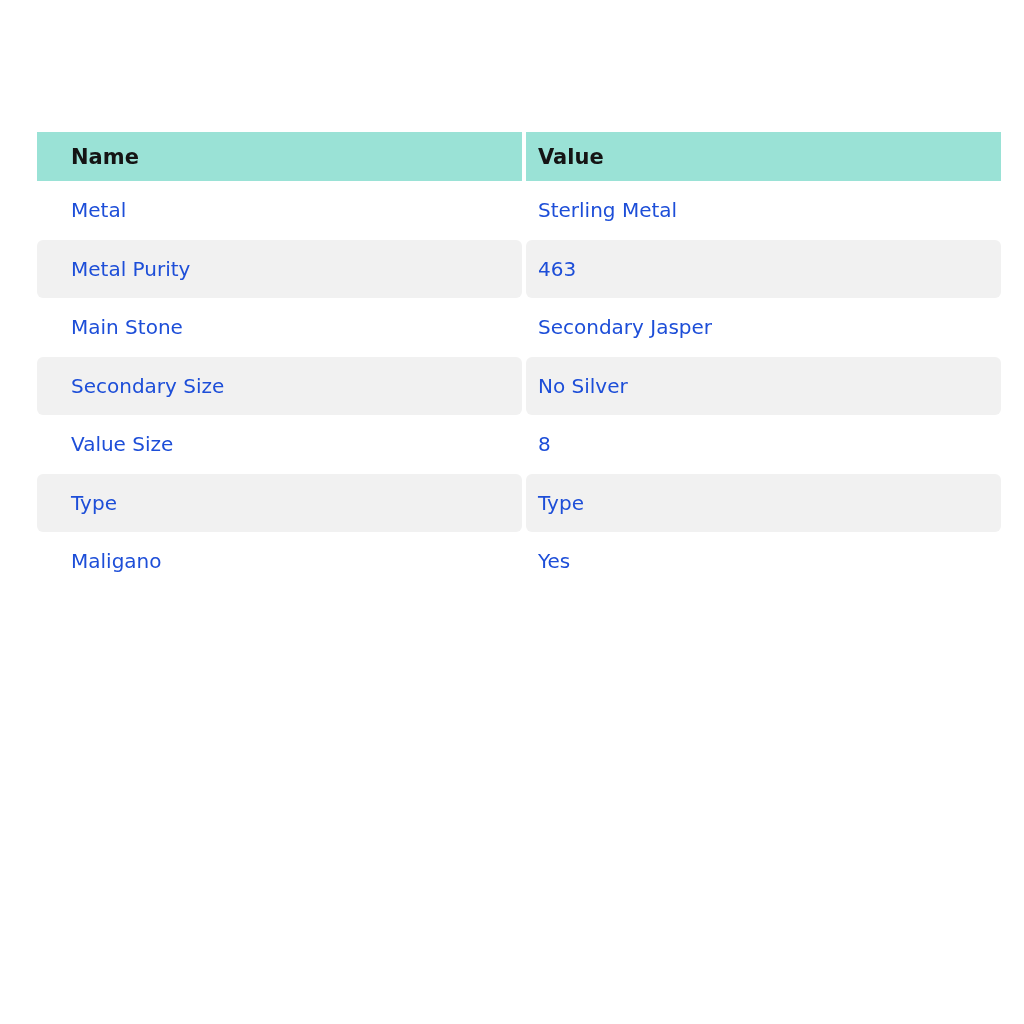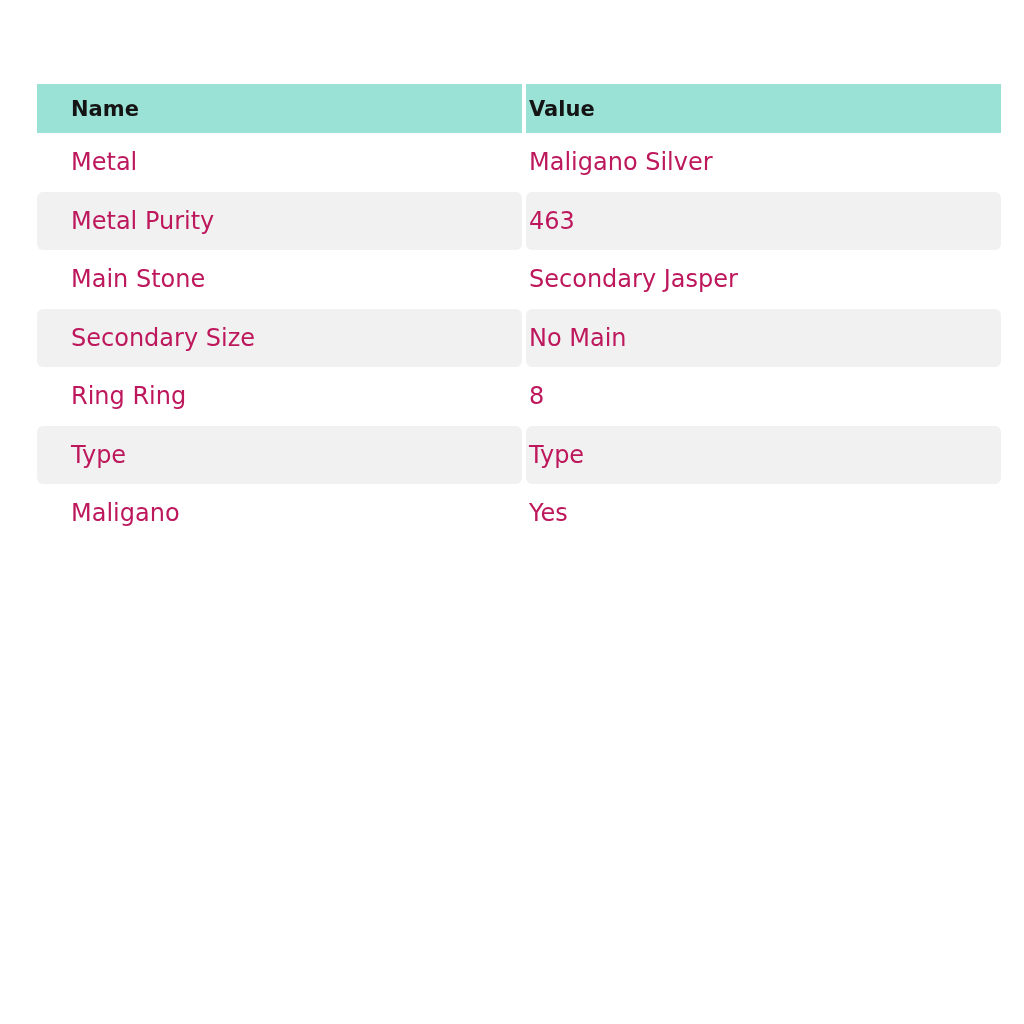--- a/index.html
+++ b/index.html
@@ -23,71 +23,72 @@
     row-gap: 0;
   }
 
   .row { display: contents; }
 
   .cell {
     display: flex;
     align-items: center;
     height: 58.5px;
     background: #ffffff;
-    font-size: 24px;
-    color: #be185d;
+    font-size: 20px;
+    color: #1d4ed8;
     white-space: nowrap;
     overflow: hidden;
   }
 
   .cell.name-col  { padding-left: 34px; }
-  .cell.value-col { padding-left: 3px; }
+  .cell.value-col { padding-left: 12px; }
 
   .cell.header {
     height: 49px;
     background: #9ae2d6;
     font-weight: 600;
     font-size: 21px;
     color: #141414;
+    margin-top: 48px;
   }
 
   .cell.stripe { background: #f1f1f1; border-radius: 6px; }
 </style>
 </head>
 <body>
 
 <div class="attr-table">
 
   <div class="row">
     <div class="cell header name-col">Name</div>
     <div class="cell header value-col">Value</div>
   </div>
 
   <div class="row">
     <div class="cell name-col">Metal</div>
-    <div class="cell value-col">Maligano Silver</div>
+    <div class="cell value-col">Sterling Metal</div>
   </div>
 
   <div class="row">
     <div class="cell name-col stripe">Metal Purity</div>
     <div class="cell value-col stripe">463</div>
   </div>
 
   <div class="row">
     <div class="cell name-col">Main Stone</div>
     <div class="cell value-col">Secondary Jasper</div>
   </div>
 
   <div class="row">
     <div class="cell name-col stripe">Secondary Size</div>
-    <div class="cell value-col stripe">No Main</div>
+    <div class="cell value-col stripe">No Silver</div>
   </div>
 
   <div class="row">
-    <div class="cell name-col">Ring Ring</div>
+    <div class="cell name-col">Value Size</div>
     <div class="cell value-col">8</div>
   </div>
 
   <div class="row">
     <div class="cell name-col stripe">Type</div>
     <div class="cell value-col stripe">Type</div>
   </div>
 
   <div class="row">
     <div class="cell name-col">Maligano</div>

